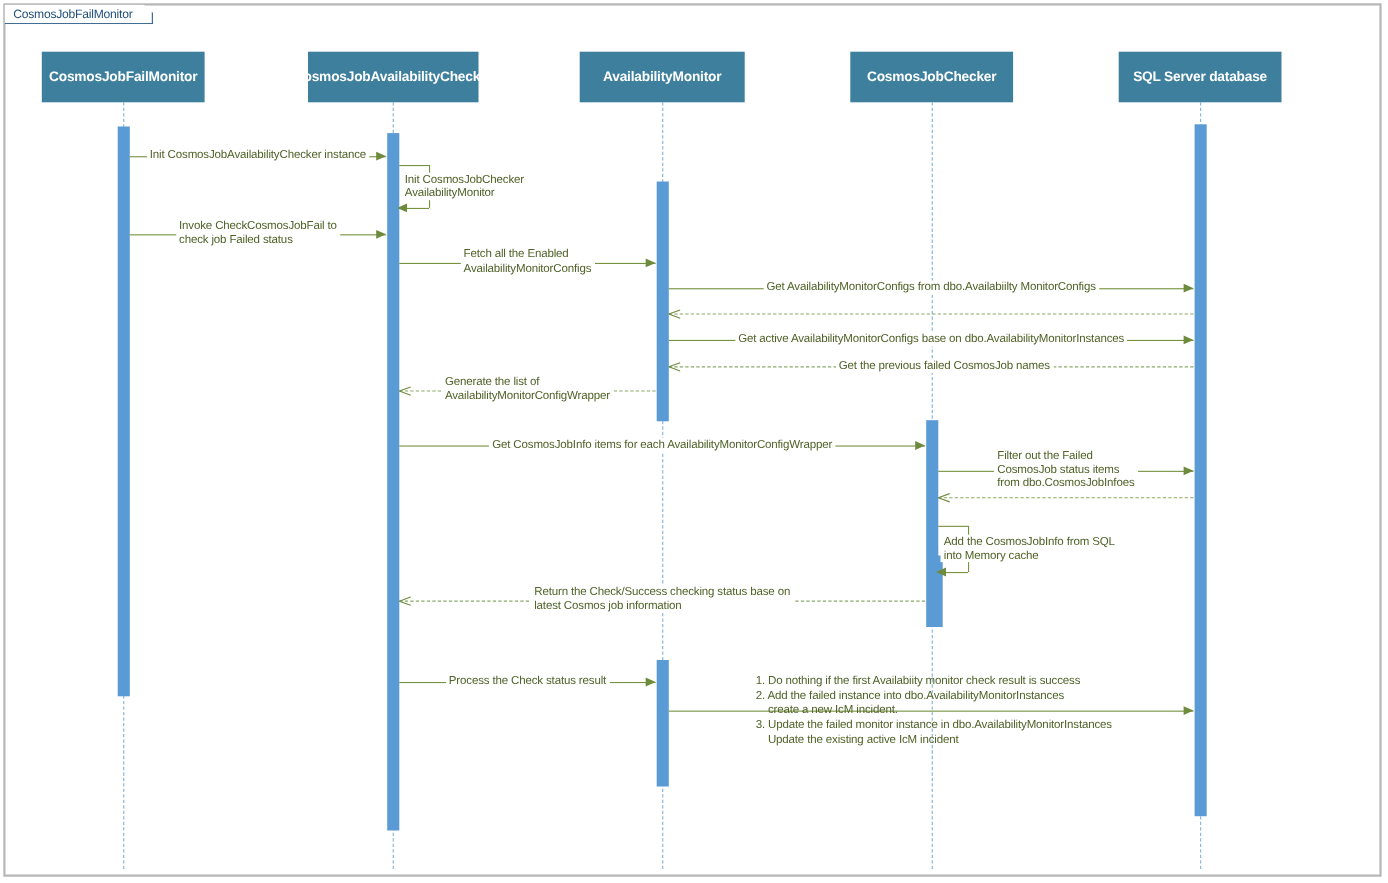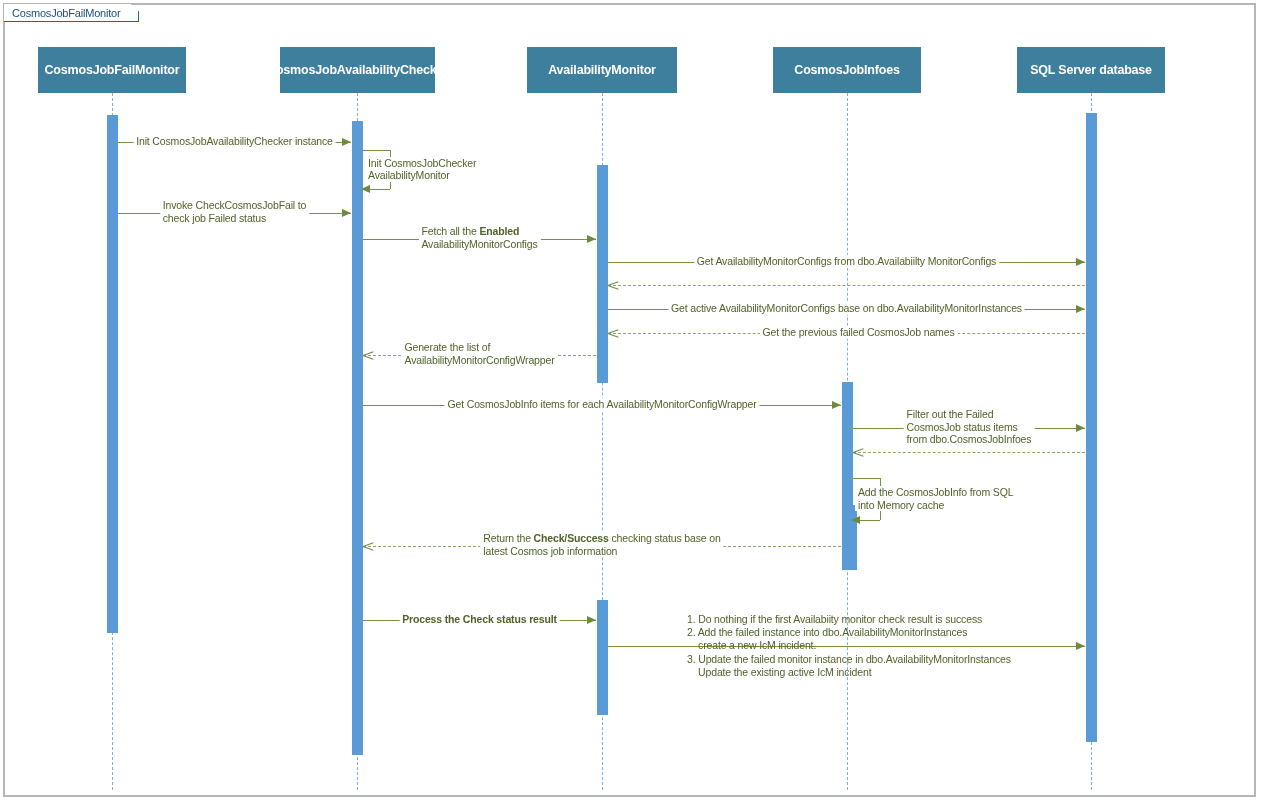--- a/index.html
+++ b/index.html
@@ -122,21 +122,21 @@
     position: absolute;
     font-size: 10.5px;
     color: #4f6228;
     line-height: 12.5px;
     white-space: nowrap;
     background: #ffffff;
     padding: 0 3px;
     letter-spacing: -0.15px;
   }
   .msg-label.left { text-align: left; white-space: nowrap; }
-  .msg-label b { font-weight: bold; }
+  .msg-label b { font-weight: normal; }
 
   
   .self-top, .self-bottom {
     position: absolute;
     height: 0;
     border-top: 1.2px solid #76923c;
   }
   .self-side {
     position: absolute;
     width: 0;
@@ -168,21 +168,21 @@
       <div class="lifeline-line" style="left: 112px; top: 93px; height: 697px;"></div>
       <div class="lifeline-head bold" style="left: 280px; top: 47px; width: 155px;">
         <span>CosmosJobAvailabilityChecker</span>
       </div>
       <div class="lifeline-line" style="left: 357px; top: 93px; height: 697px;"></div>
       <div class="lifeline-head bold" style="left: 527px; top: 47px; width: 150px;">
         <span>AvailabilityMonitor</span>
       </div>
       <div class="lifeline-line" style="left: 602px; top: 93px; height: 697px;"></div>
       <div class="lifeline-head bold" style="left: 773px; top: 47px; width: 148px;">
-        <span>CosmosJobInfoes</span>
+        <span>CosmosJobChecker</span>
       </div>
       <div class="lifeline-line" style="left: 847px; top: 93px; height: 697px;"></div>
       <div class="lifeline-head bold" style="left: 1017px; top: 47px; width: 148px; justify-content: center;">
         <span>SQL Server database</span>
       </div>
       <div class="lifeline-line" style="left: 1091px; top: 93px; height: 697px;"></div>
     </div>
   <div id="activations-layer">
       <div class="activation" style="left: 107px; top: 115px; height: 518px;"></div>
       <div class="activation" style="left: 352px; top: 121px; height: 634px;"></div>
@@ -232,21 +232,21 @@
       <div class="self-top" style="left: 853px; top: 478px; width: 27px;"></div>
       <div class="self-side" style="left: 880px; top: 478px; height: 42px;"></div>
       <div class="self-bottom" style="left: 853px; top: 520px; width: 27px;"></div>
       <div class="arrow-left" style="left: 851px; top: 515.5px;"></div>
       <div class="msg-label left" style="left: 855px; top: 486px;">Add the CosmosJobInfo from SQL<br>into Memory cache</div>
       <div class="msg-line dashed" style="left: 363px; top: 546px; width: 478px;"></div>
       <div class="arrow-left-open" style="left: 363px; top: 541px;"></div>
       <div class="msg-label" style="left: 602px; transform: translateX(-50%); top: 532px;">Return the <b>Check/Success</b> checking status base on<br>latest Cosmos job information</div>
       <div class="msg-line" style="left: 363px; top: 620px; width: 233px;"></div>
       <div class="arrow-right" style="left: 587px; top: 616px;"></div>
-      <div class="msg-label" style="left: 479.5px; transform: translateX(-50%); top: 613px; font-weight: bold;">Process the Check status result</div>
+      <div class="msg-label" style="left: 479.5px; transform: translateX(-50%); top: 613px;">Process the Check status result</div>
       <div class="msg-line" style="left: 608px; top: 646px; width: 477px;"></div>
       <div class="arrow-right" style="left: 1076px; top: 642px;"></div>
     </div>
   <div id="notes-layer">
       <div class="numbered-list" style="left: 687px; top: 613px;">1. Do nothing if the first Availabiity monitor check result is success
 2. Add the failed instance into dbo.AvailabilityMonitorInstances
     create a new IcM incident.
 3. Update the failed monitor instance in dbo.AvailabilityMonitorInstances
     Update the existing active IcM incident</div>
     </div>

